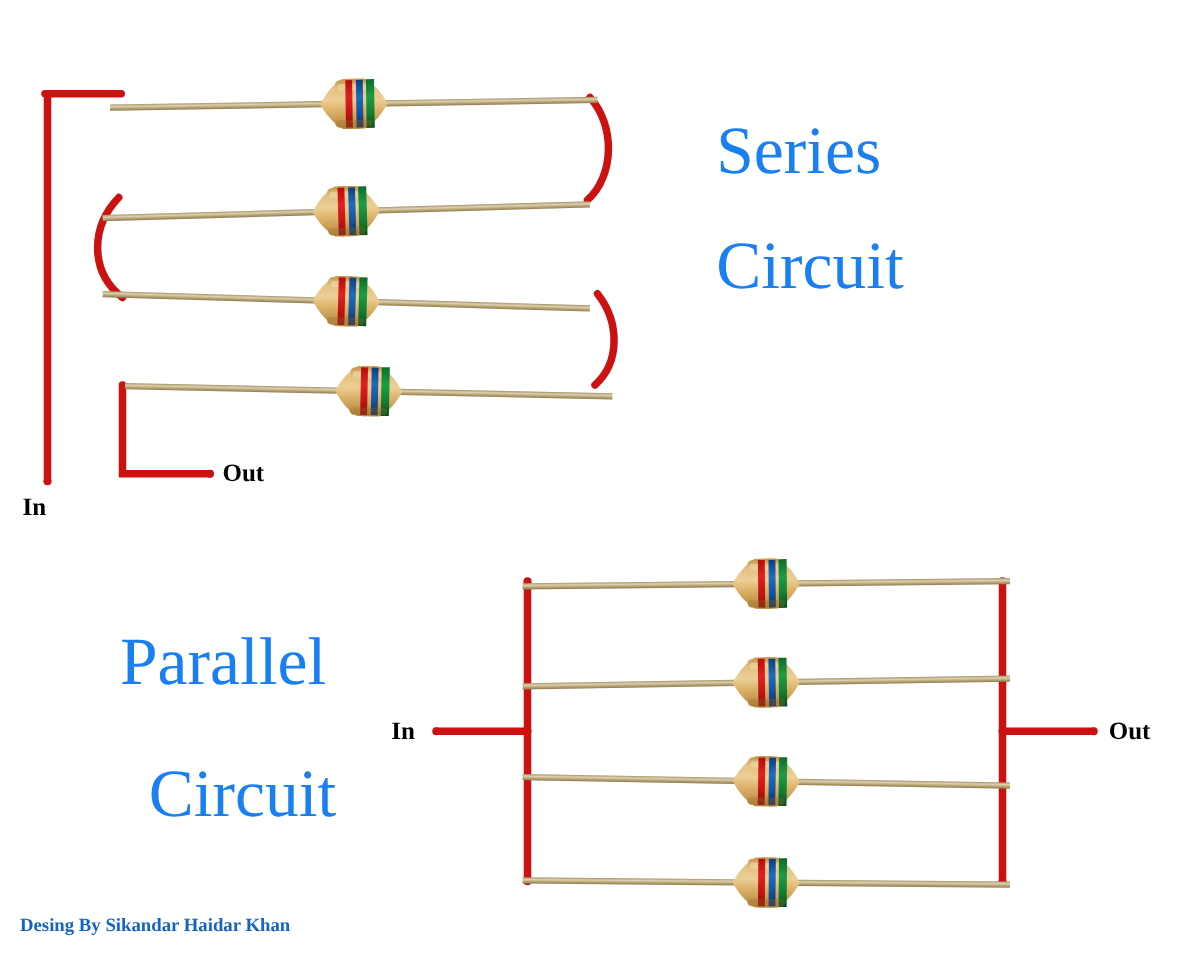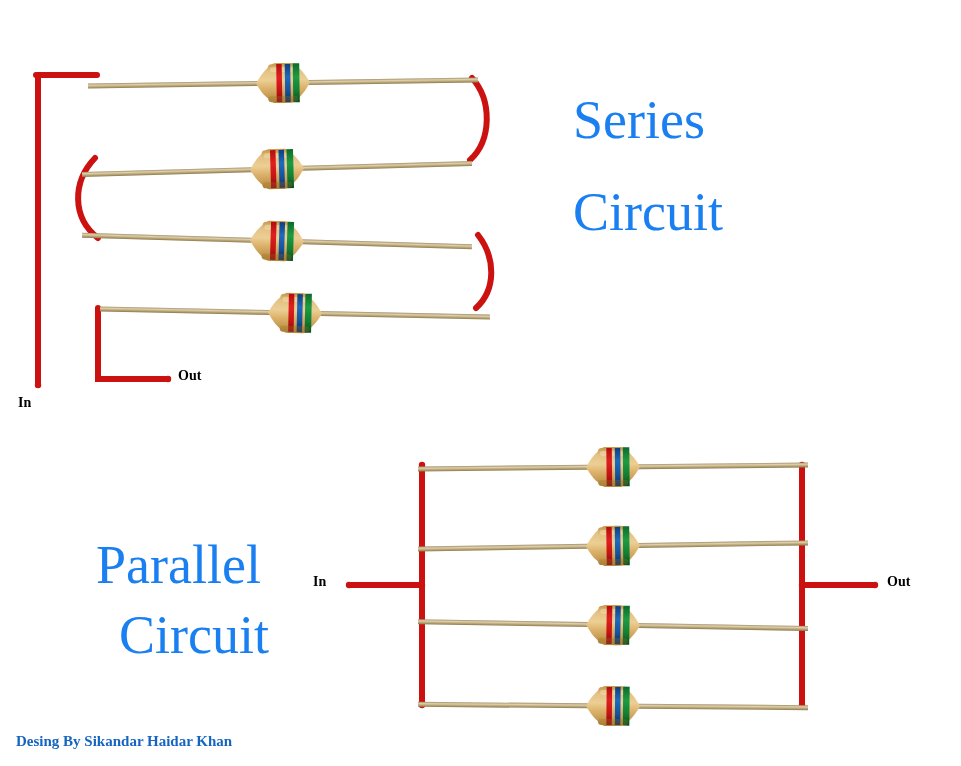--- a/index.html
+++ b/index.html
@@ -20,21 +20,21 @@
     font-size:54px;
     line-height:1.0;
     white-space:nowrap;
     letter-spacing:0px;
   }
   .io-label{
     position:absolute;
     color:#000000;
     font-family:"Liberation Serif",serif;
     font-weight:bold;
-    font-size:14px;
+    font-size:20px;
     white-space:nowrap;
     text-align:center;
   }
   .credit{
     position:absolute;
     color:#1565c0;
     font-family:"Liberation Serif",serif;
     font-weight:bold;
     font-size:15px;
     white-space:nowrap;
@@ -167,21 +167,21 @@
       <use href="#resistorSym" x="418" y="681" transform="rotate(0.5 610 706)"></use>
     </g>
   </svg>
 
   <div class="title" style="left:573px;top:93px;">Series</div>
   <div class="title" style="left:573px;top:185px;">Circuit</div>
 
   <div class="io-label" style="left:18px;top:395px;">In</div>
   <div class="io-label" style="left:178px;top:368px;">Out</div>
 
-  <div class="title" style="left:96px;top:538px;">Parallel</div>
+  <div class="title" style="left:96px;top:502px;">Parallel</div>
   <div class="title" style="left:119px;top:608px;">Circuit</div>
 
   <div class="io-label" style="left:313px;top:574px;">In</div>
   <div class="io-label" style="left:887px;top:574px;">Out</div>
 
   <div class="credit" style="left:16px;top:711px;">Desing By Sikandar Haidar Khan</div>
 
 </div>
 
 </body></html>

